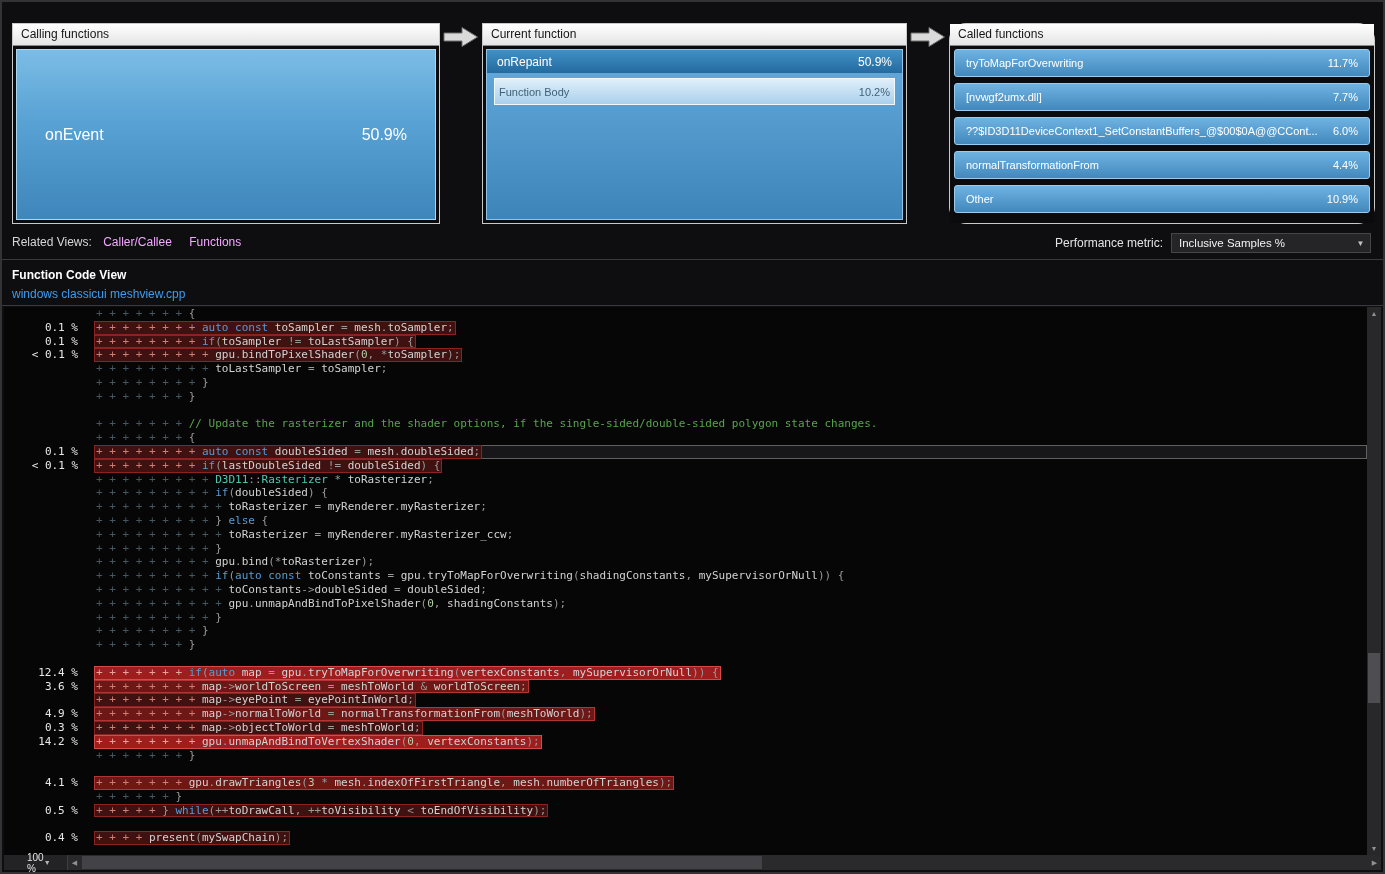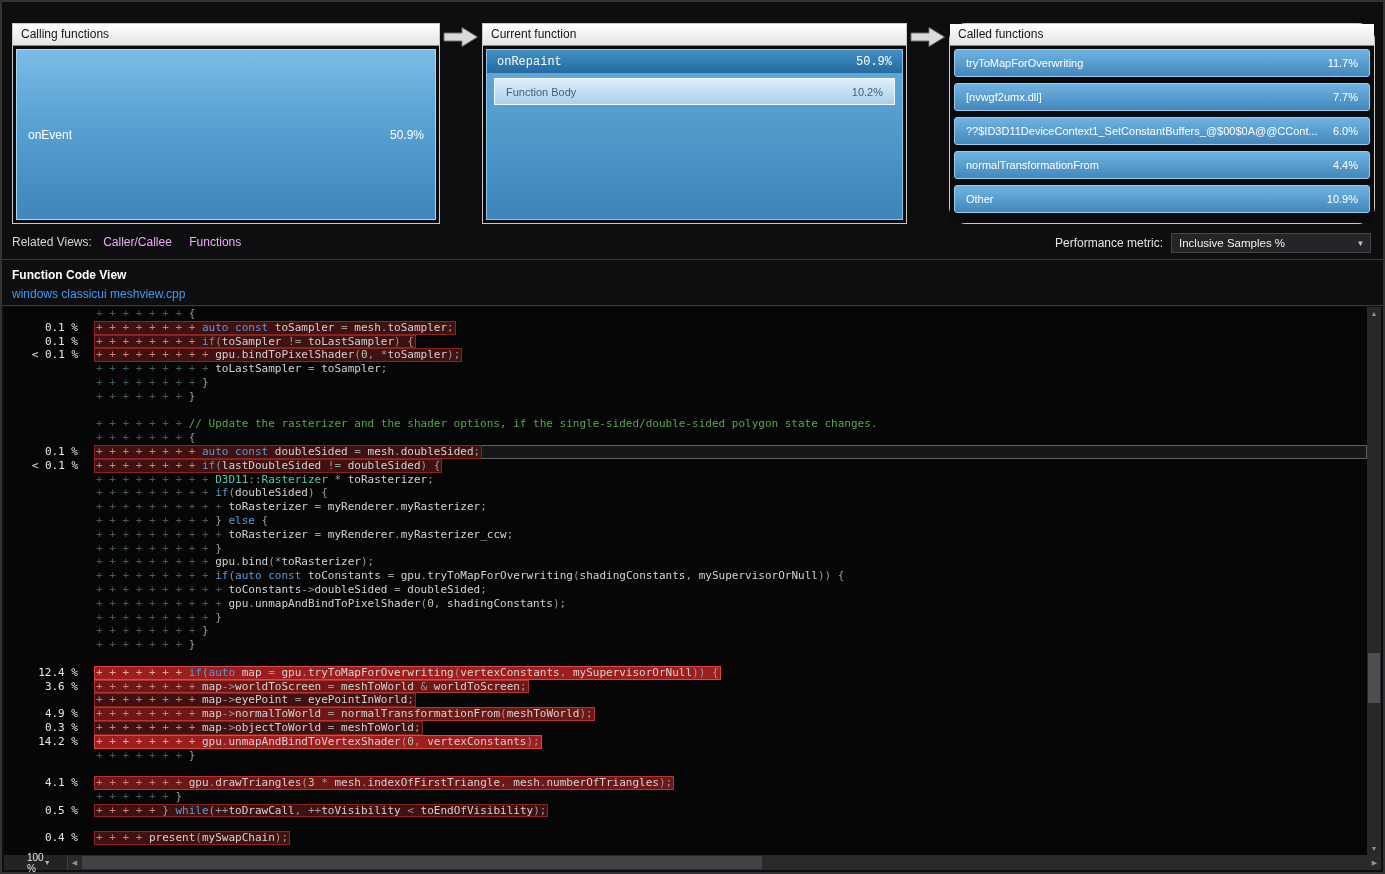--- a/index.html
+++ b/index.html
@@ -12,28 +12,28 @@
   .panel-calling { left:10px;  width:428px; }
   .panel-current { left:480px; width:425px; }
   .panel-called  { left:947px; width:426px;border-radius:17px; }
   .panel-header { height:22px; background:linear-gradient(#ffffff,#e4e4e4); border-bottom:1px solid #8a8a8a;
                   color:#151515; font-size:12px; line-height:21px; padding:0 8px; }
   .panel-body { position:absolute; top:22px; left:0; right:0; bottom:0; background:#0b0b0d; padding:3px; }
 
   .bigbox { width:100%; height:100%;
             background:linear-gradient(180deg,#7cbde6 0%, #5aa3d5 40%, #3e86bb 100%);
             border:1px solid #a9d6f1; display:flex; align-items:center; justify-content:space-between;
-            padding:0 11px; color:#ffffff; font-size:12px; }
+            padding:0 28px; color:#ffffff; font-size:16px; }
 
   .curbody { width:100%; height:100%; background:linear-gradient(180deg,#65abdc 0%, #3d84b9 100%);
              border:1px solid #8fc4e8; display:flex; flex-direction:column; }
   .curhead { height:23px; background:linear-gradient(#4190c4,#236aa0); display:flex; justify-content:space-between;
-             align-items:center; padding:0 10px; color:#fff; font-size:12px; flex:none;font-family:Liberation Mono, monospace; }
+             align-items:center; padding:0 10px; color:#fff; font-size:12px; flex:none; }
   .fnbar { height:27px; margin:5px 7px; background:linear-gradient(#e0eff9,#a9d0ec); border:1px solid #f0f8fd;
-           display:flex; justify-content:space-between; align-items:center; padding:0 11px;
+           display:flex; justify-content:space-between; align-items:center; padding:0 4px;
            color:#3f6078; font-size:11px; flex:none; }
 
   .called-body { padding:3px 4px; }
   .callbar { height:28px; margin-bottom:6px; background:linear-gradient(#6fb3e2,#4288bc); border:1px solid #9bccef;
              border-radius:3px; display:flex; justify-content:space-between; align-items:center;
              padding:0 11px; color:#ffffff; font-size:11px; }
 
   .arrow { position:absolute; top:24px; width:36px; height:22px; }
   .arrow-1 { left:441px; } .arrow-2 { left:908px; }
 

